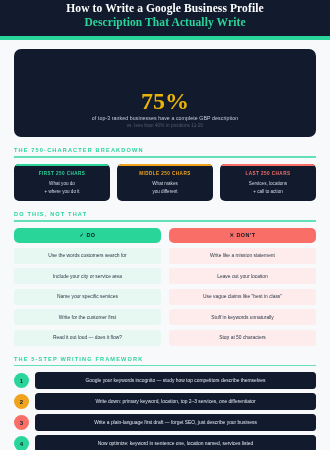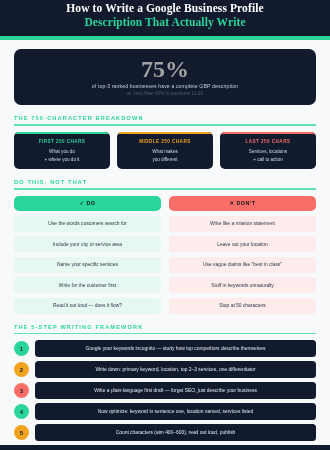--- a/index.html
+++ b/index.html
@@ -51,22 +51,23 @@
   .stat-card {
     background: #121b2e;
     border-radius: 7px;
     padding: 7px 10px 8px;
     text-align: center;
   }
   .stat-num {
     font-family: "Liberation Serif", serif;
     font-size: 24px;
     font-weight: bold;
-    color: #a3a3a3;
+    color: #eab308;
     line-height: 26px;
+    margin-top: 32px;
   }
   .stat-l1 {
     font-size: 5.2px;
     color: #c3ccda;
     line-height: 8px;
     letter-spacing: .1px;
   }
   .stat-l2 {
     font-size: 4.6px;
     color: #4f5d78;

